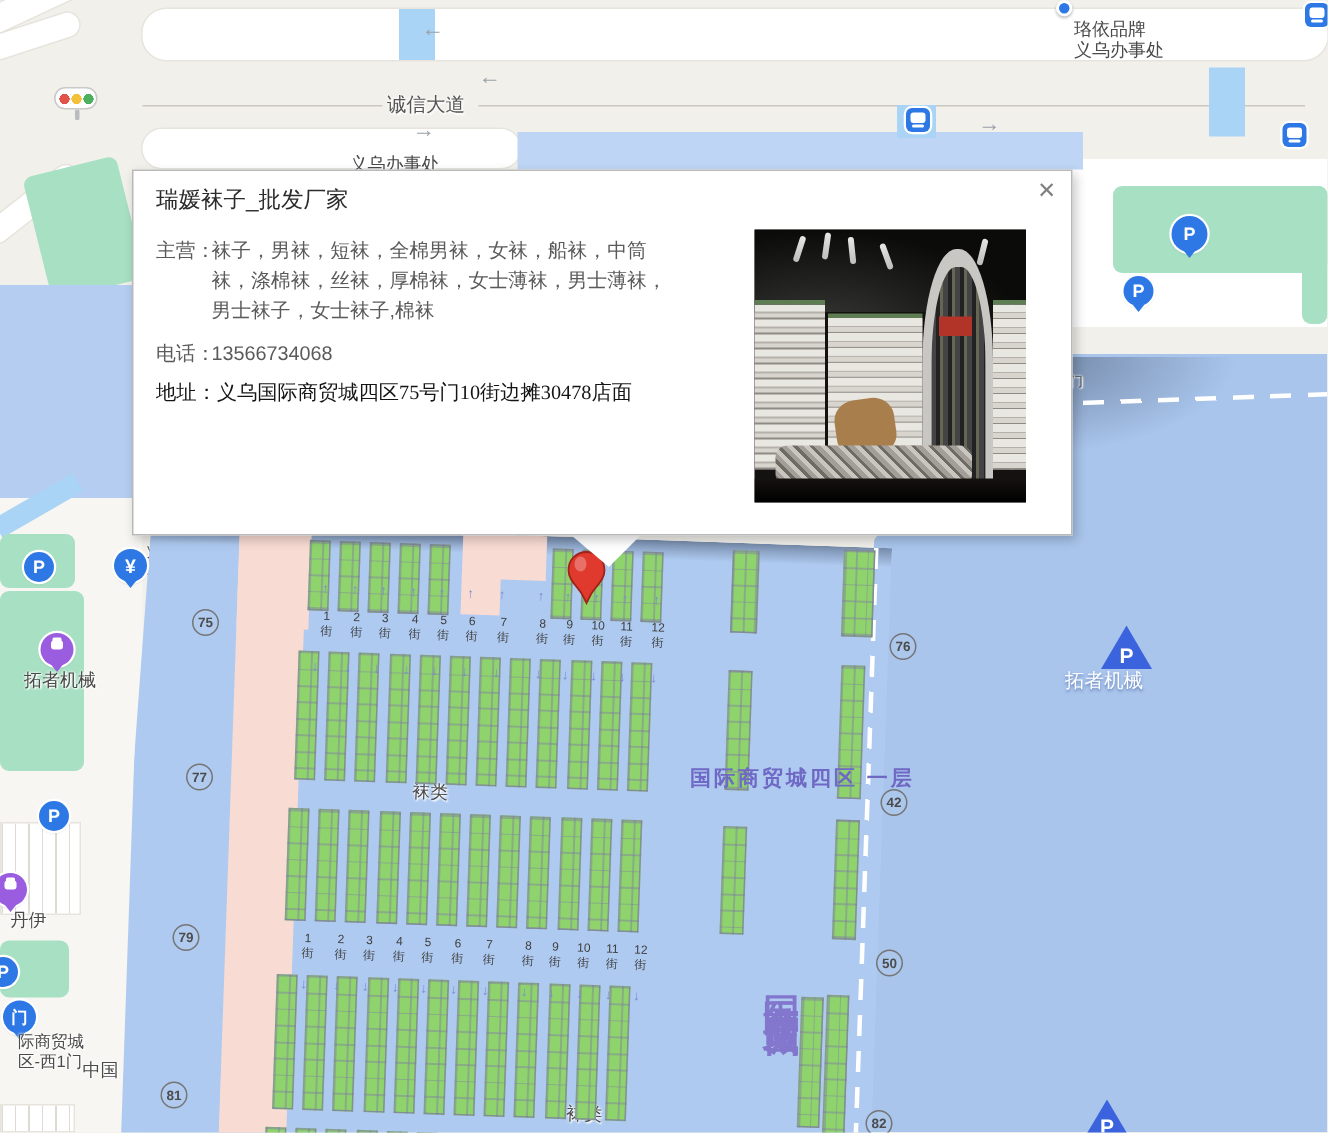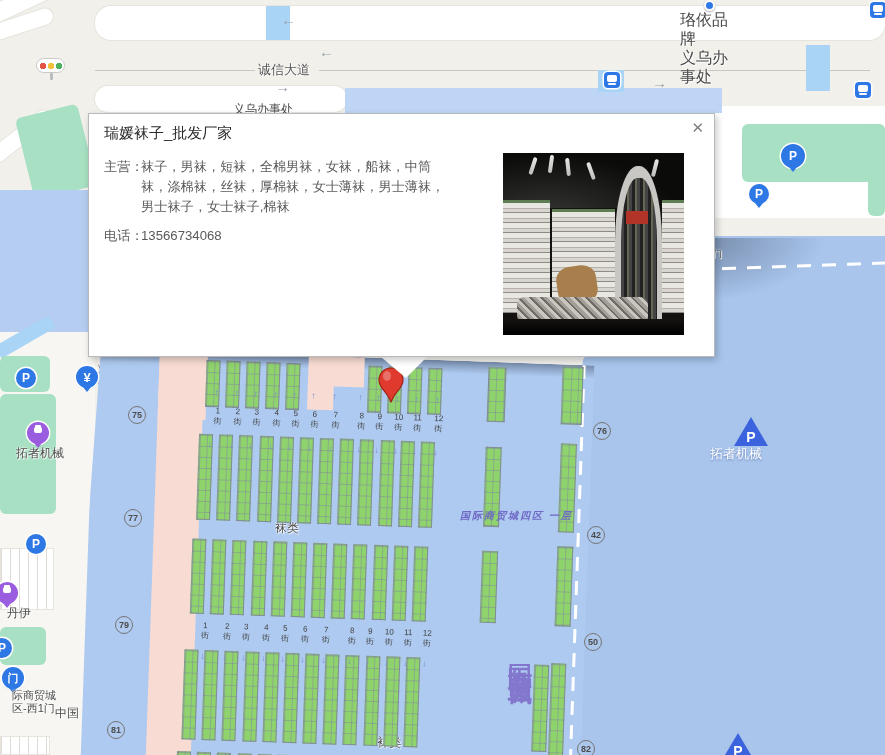--- a/index.html
+++ b/index.html
@@ -278,24 +278,24 @@
     <div class="f adn" style="left: 196px; top: 300px; width: 8px; height: 9px;">↓</div>
     <div class="f adn" style="left: 216px; top: 300px; width: 8px; height: 9px;">↓</div>
     <div class="f adn" style="left: 237px; top: 300px; width: 8px; height: 9px;">↓</div>
     <div class="f adn" style="left: 263px; top: 300px; width: 8px; height: 9px;">↓</div>
     <div class="f adn" style="left: 281px; top: 300px; width: 8px; height: 9px;">↓</div>
     <div class="f adn" style="left: 300px; top: 300px; width: 8px; height: 9px;">↓</div>
     <div class="f adn" style="left: 319px; top: 300px; width: 8px; height: 9px;">↓</div>
     <div class="f adn" style="left: 338px; top: 300px; width: 8px; height: 9px;">↓</div>
   </div>
 <div id="over">
-    <div class="f lblp" style="left: 460px; top: 510px; width: 150px; height: 16px; font-size: 10px; font-style: italic;">国际商贸城四区  一层</div>
+    <div class="f lblp" style="left: 460px; top: 510px; width: 150px; height: 16px; font-size: 14px;">国际商贸城四区  一层</div>
     <div class="f vtext" style="left: 502px; top: 644px; width: 30px; height: 112px; font-size: 24px;">国际商贸城四</div>
     <div class="f lbl" style="left: 690px; top: 249px; width: 48px; height: 12px; font-size: 9px;">北5号门</div>
-    <div class="f lbl" style="left: 680px; top: 12px; width: 62px; height: 30px; font-size: 16px; font-family: Liberation Mono, monospace;">珞依品牌
+    <div class="f lbl" style="left: 716px; top: 12px; width: 62px; height: 30px; font-size: 12px;">珞依品牌
 义乌办事处</div>
     <div class="f poidot" style="left: 704px; top: 0px; width: 11px; height: 11px;"></div>
     <div class="f busicon" style="left: 870px; top: 2px; width: 16px; height: 16px;"></div>
     <div class="f busicon" style="left: 855px; top: 82px; width: 16px; height: 16px;"></div>
     <div class="f busicon" style="left: 604px; top: 72px; width: 16px; height: 16px;"></div>
     <div class="f arrow" style="left: 281px; top: 12px; width: 16px; height: 16px;">←</div>
     <div class="f arrow" style="left: 319px; top: 44px; width: 16px; height: 16px;">←</div>
     <div class="f arrow" style="left: 275px; top: 79px; width: 16px; height: 16px;">→</div>
     <div class="f arrow" style="left: 652px; top: 75px; width: 16px; height: 16px;">→</div>
     <div class="f lblroad" style="left: 255px; top: 62px; width: 64px; height: 16px; font-size: 13px;">诚信大道</div>
@@ -341,20 +341,23 @@
   <div class="close">✕</div>
 
   <div class="row" id="row-main">
     <span class="rlabel">主营：</span>
     <span class="rvalue">袜子，男袜，短袜，全棉男袜，女袜，船袜，中筒袜，涤棉袜，丝袜，厚棉袜，女士薄袜，男士薄袜，男士袜子，女士袜子,棉袜</span>
   </div>
   <div class="row" id="row-tel">
     <span class="rlabel">电话：</span>
     <span class="rvalue">13566734068</span>
   </div>
+  <div class="row" id="row-addr">
+    <span class="rlabel">地址：</span><span class="rvalue">义乌国际商贸城四区75号门10街边摊30478店面</span>
+  </div>
 
   <div id="pano">
     <div class="p p-ceil"></div>
     <div class="p p-lt" style="left:28px;top:4px;transform:rotate(18deg)"></div>
     <div class="p p-lt" style="left:46px;top:2px;transform:rotate(8deg)"></div>
     <div class="p p-lt" style="left:63px;top:5px;transform:rotate(-6deg)"></div>
     <div class="p p-lt" style="left:86px;top:9px;transform:rotate(-20deg)"></div>
     <div class="p p-lt" style="left:150px;top:6px;transform:rotate(14deg)"></div>
     <div class="p p-shelf" style="left:0;top:26%;width:26%;height:60%"></div>
     <div class="p p-shelf" style="left:27%;top:31%;width:35%;height:52%"></div>

